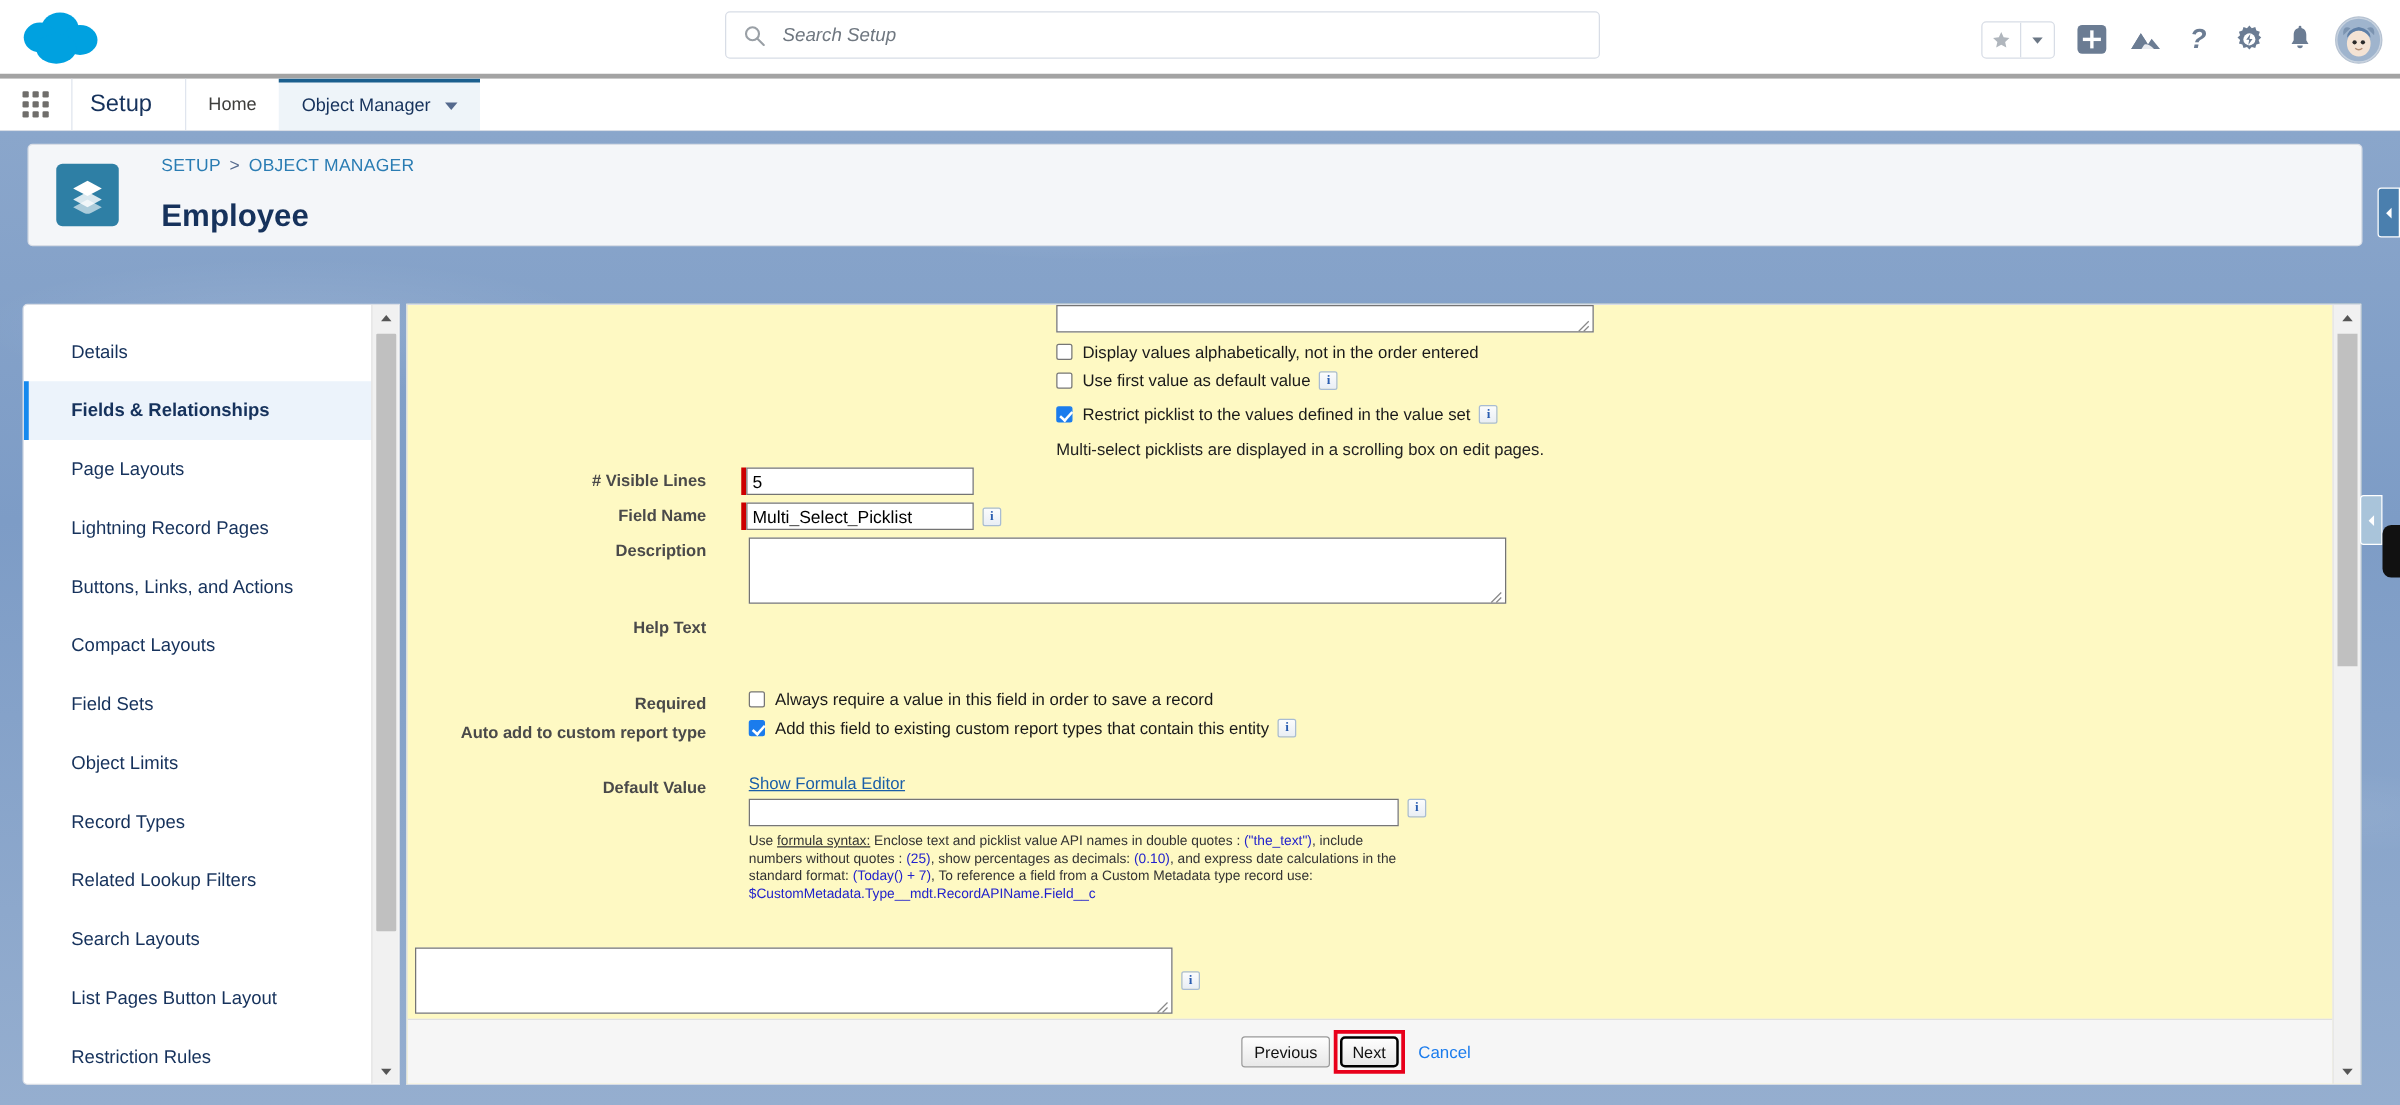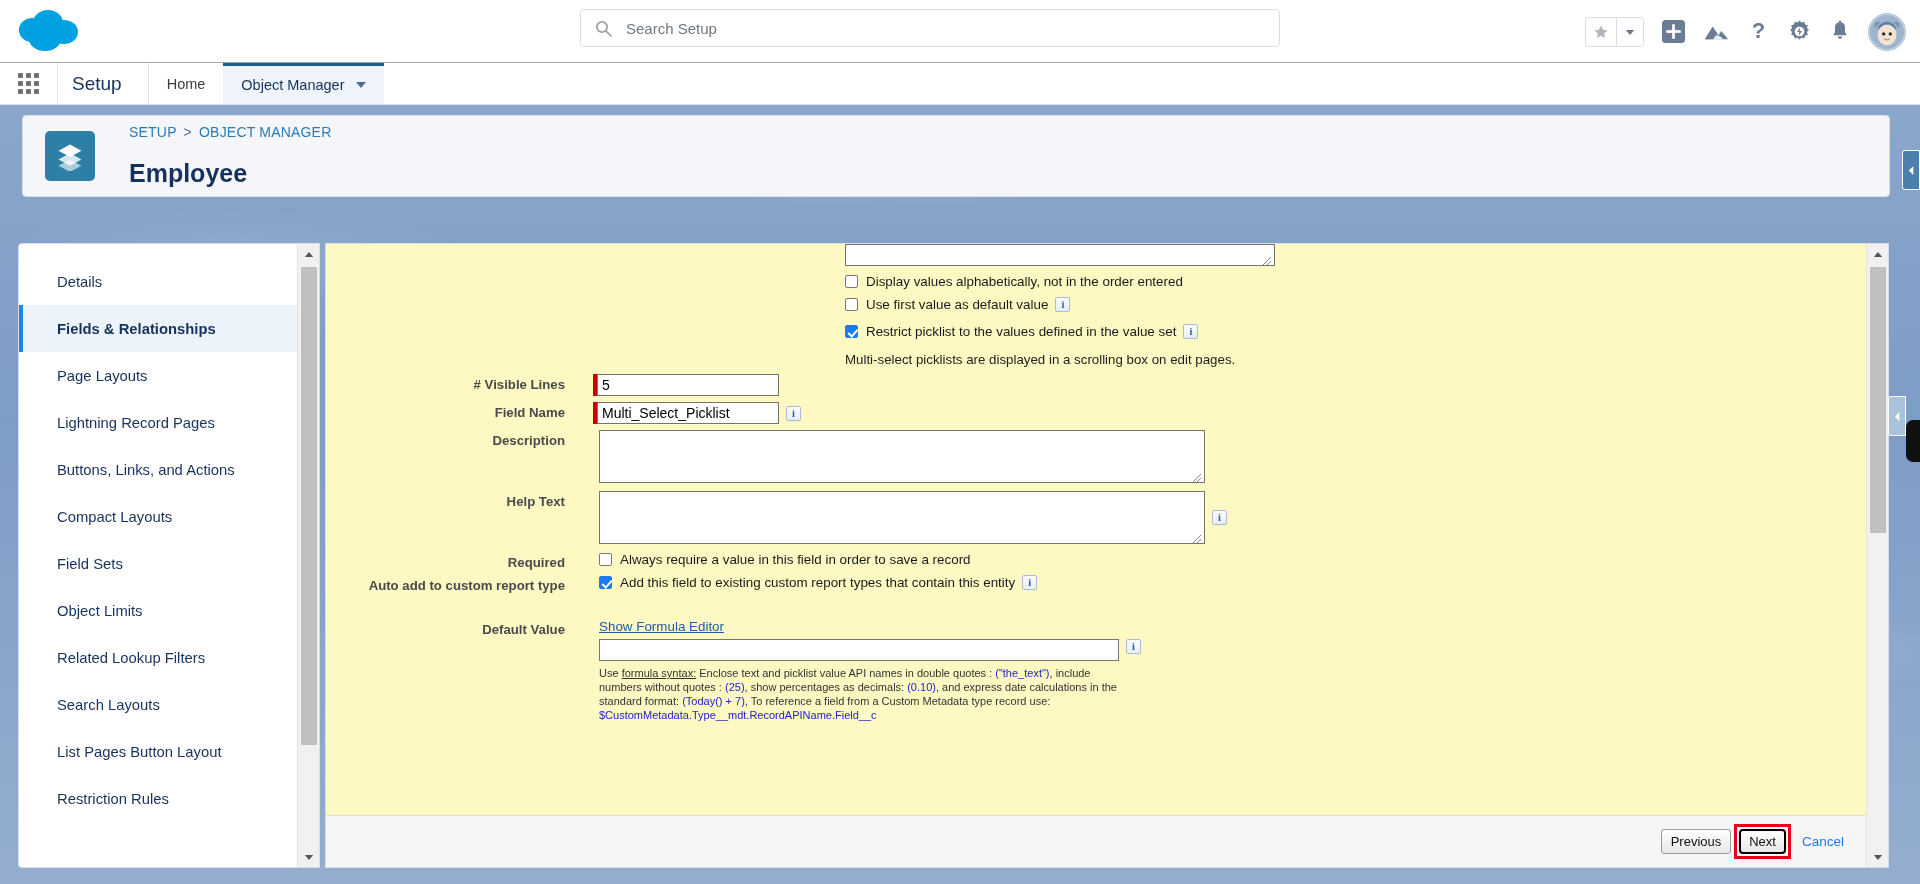--- a/index.html
+++ b/index.html
@@ -9,22 +9,22 @@
     overflow: hidden;
     font-family: "Liberation Sans", sans-serif;
     background: #ffffff;
   }
 
   
   .global-header {
     position: absolute; top: 0; left: 0;
     width: 1920px; height: 63px;
     background: #ffffff;
-    border-bottom: 1px solid #a3a3a3;
-    display: flex; align-items: center;
+    border-bottom: 4px solid #a3a3a3;
+    display: flex; align-items: center; font-style: italic;
   }
   .sf-logo { position: absolute; left: 18px; top: 6px; width: 74px; height: 52px; }
   .search-wrap {
     position: absolute; left: 580px; top: 9px;
     width: 700px; height: 38px;
   }
   .search-box {
     width: 100%; height: 100%;
     border: 1px solid #d8dde6;
     border-radius: 4px;
@@ -319,21 +319,21 @@
   }
   .helptext u { text-decoration: underline; }
   .code-blue { color: #2222cc; }
 
   
   .footer-bar {
     position: absolute; left: 0; bottom: 0;
     width: 1540px; height: 52px;
     background: #f6f6f6;
     border-top: 1px solid #e0e0e0;
-    display: flex; align-items: center; justify-content: flex-end;
+    display: flex; align-items: center; justify-content: center;
     padding-right: 22px;
   }
   .btn {
     background: linear-gradient(180deg,#fefefe,#e8e8e8);
     border: 1px solid #9a9a9a;
     border-radius: 3px;
     font-size: 13px;
     font-family: "Liberation Sans", sans-serif;
     padding: 4px 9px;
     color: #111;
@@ -529,20 +529,23 @@
     <div class="side-item">
       <span>Compact Layouts</span>
     </div>
     <div class="side-item">
       <span>Field Sets</span>
     </div>
     <div class="side-item">
       <span>Object Limits</span>
     </div>
     <div class="side-item">
+      <span>Record Types</span>
+    </div>
+    <div class="side-item">
       <span>Related Lookup Filters</span>
     </div>
     <div class="side-item">
       <span>Search Layouts</span>
     </div>
     <div class="side-item">
       <span>List Pages Button Layout</span>
     </div>
     <div class="side-item">
       <span>Restriction Rules</span>
@@ -618,21 +621,21 @@
           <span class="resize-grip">
             <svg viewBox="0 0 10 10" width="10" height="10">
               <line x1="9" y1="1" x2="1" y2="9" stroke="#888" stroke-width="1"></line>
               <line x1="9" y1="5" x2="5" y2="9" stroke="#888" stroke-width="1"></line>
             </svg>
           </span>
         </div>
       </div>
     </div>
 
-    <div class="row" style="position:absolute; left:0; top:247px; width:1200px;">
+    <div class="row" style="position:absolute; left:0; top:247px; width:1200px;flex-direction:column;">
       <div class="lbl">Help Text</div>
       <div class="ctl" style="padding-left:6px; display:flex; align-items:center;">
         <div class="bigtextarea">
           <span class="resize-grip">
             <svg viewBox="0 0 10 10" width="10" height="10">
               <line x1="9" y1="1" x2="1" y2="9" stroke="#888" stroke-width="1"></line>
               <line x1="9" y1="5" x2="5" y2="9" stroke="#888" stroke-width="1"></line>
             </svg>
           </span>
         </div>

